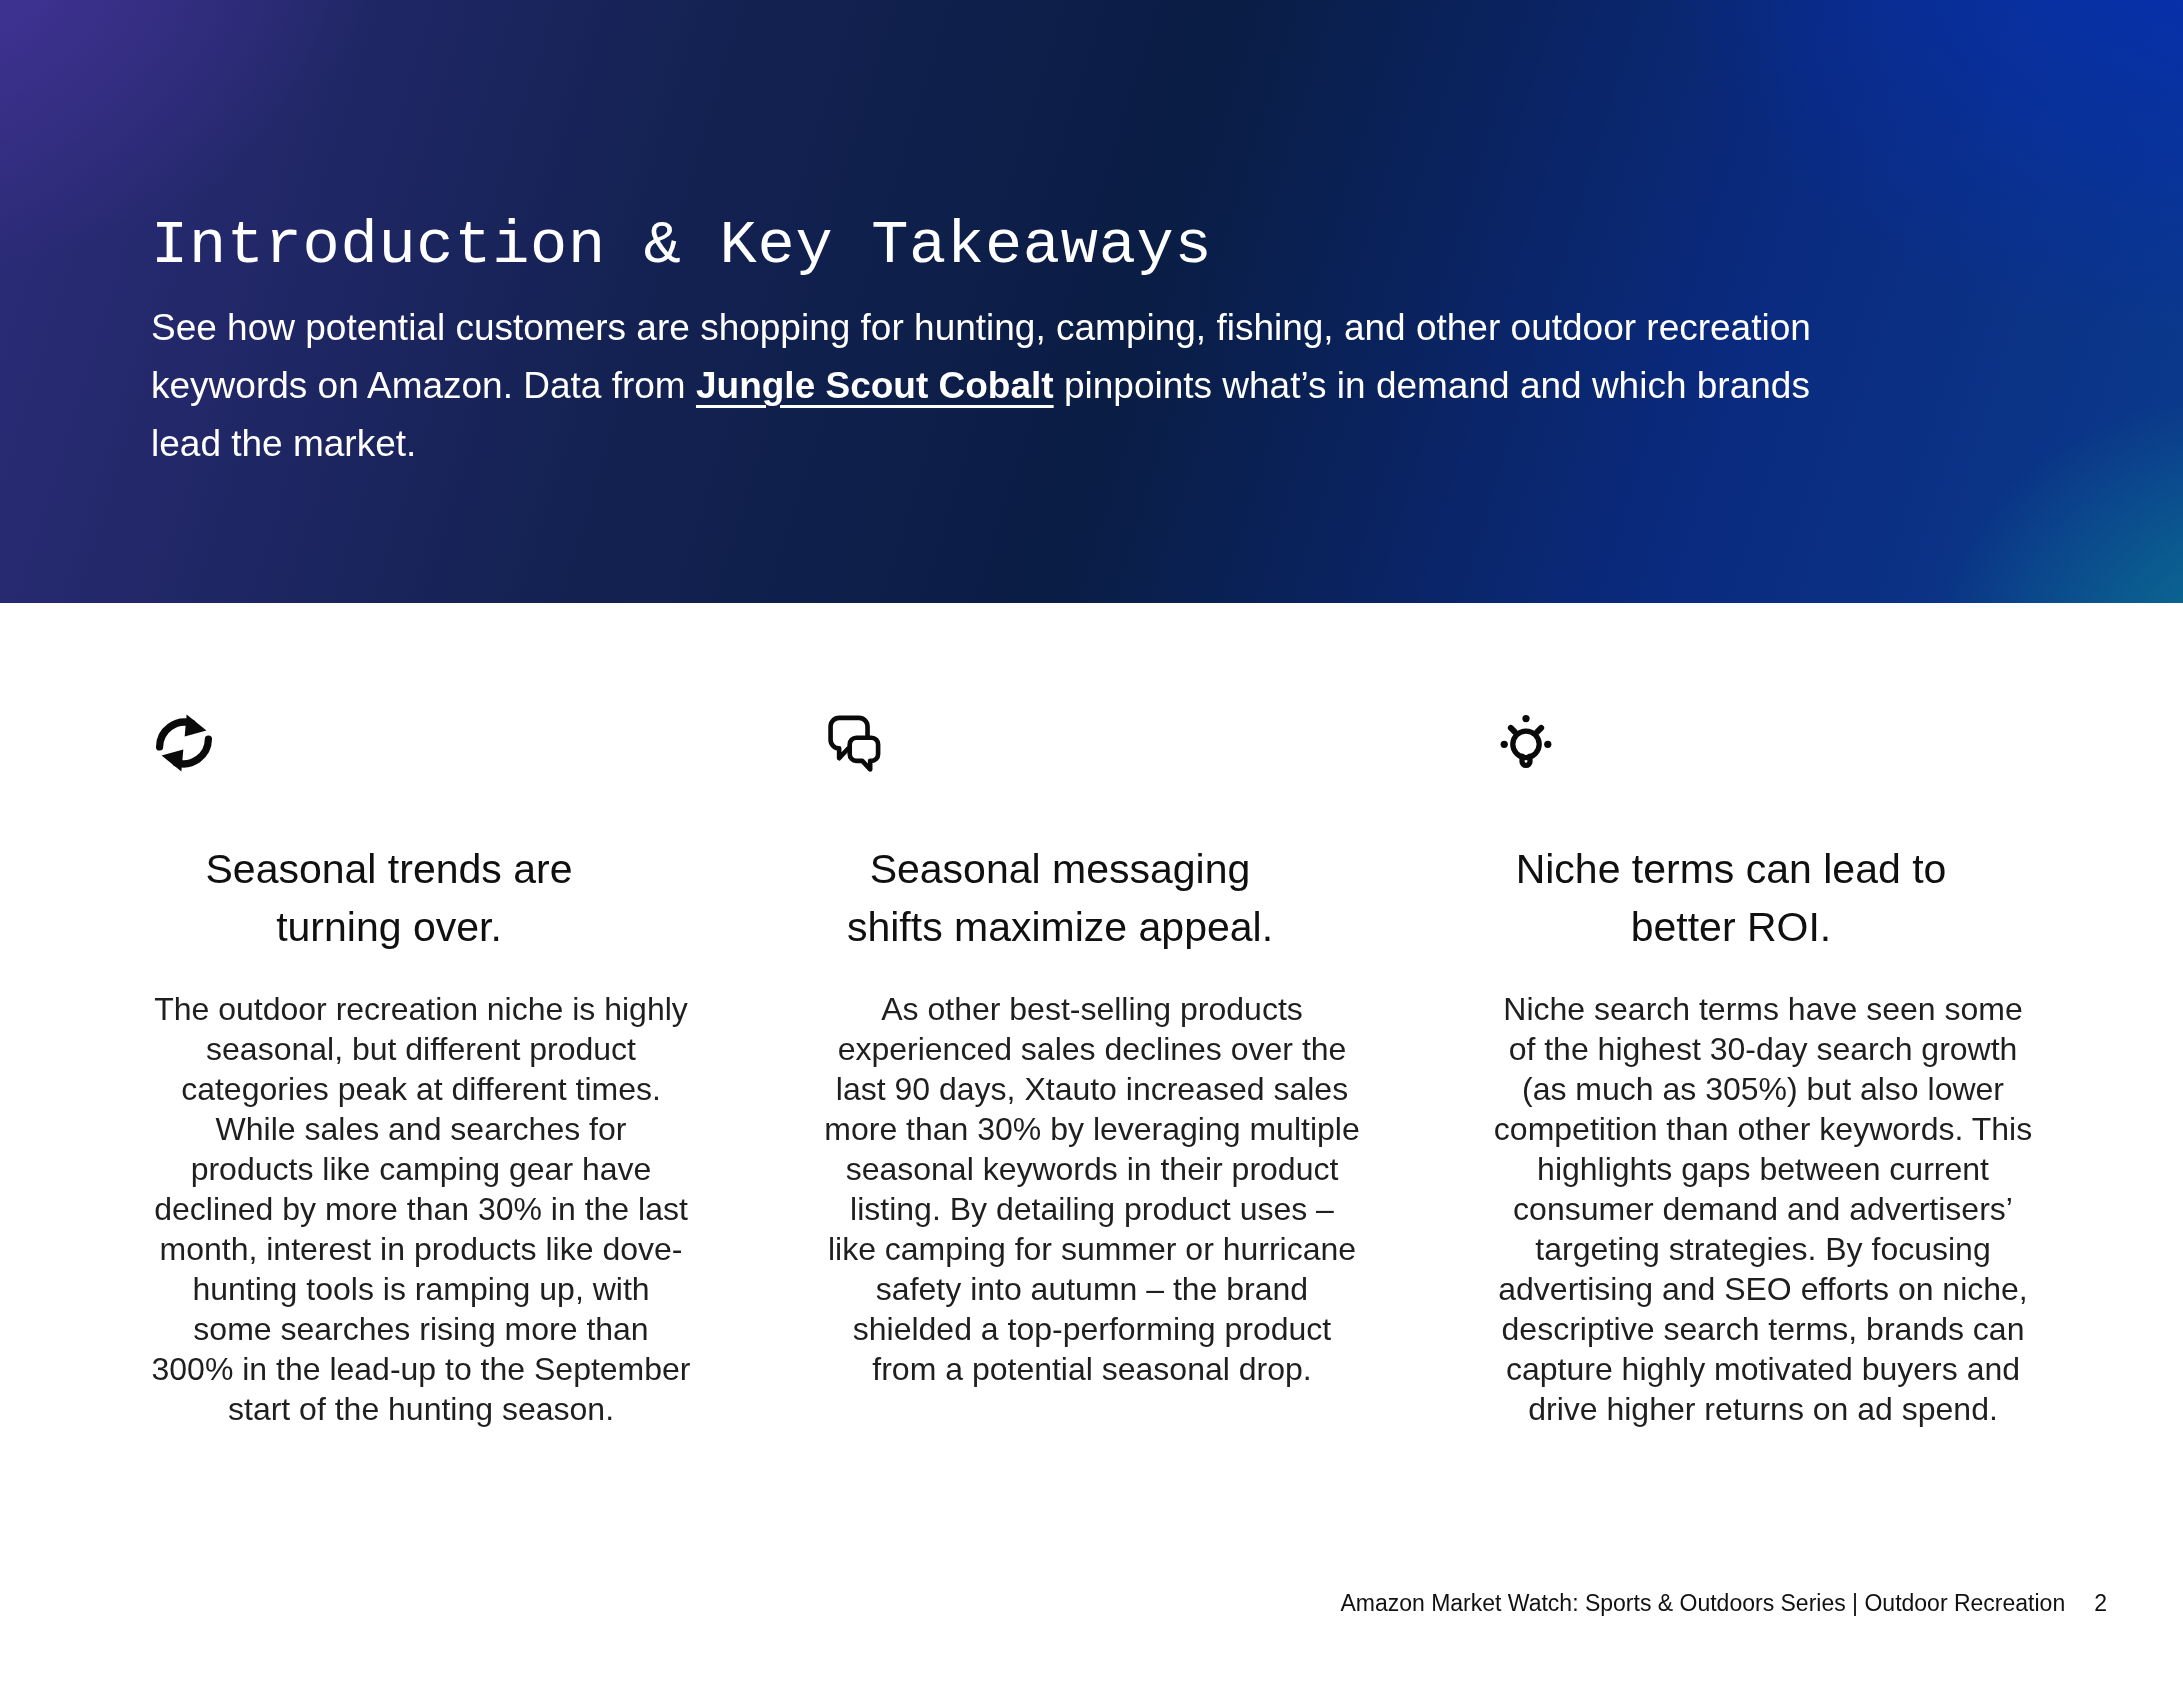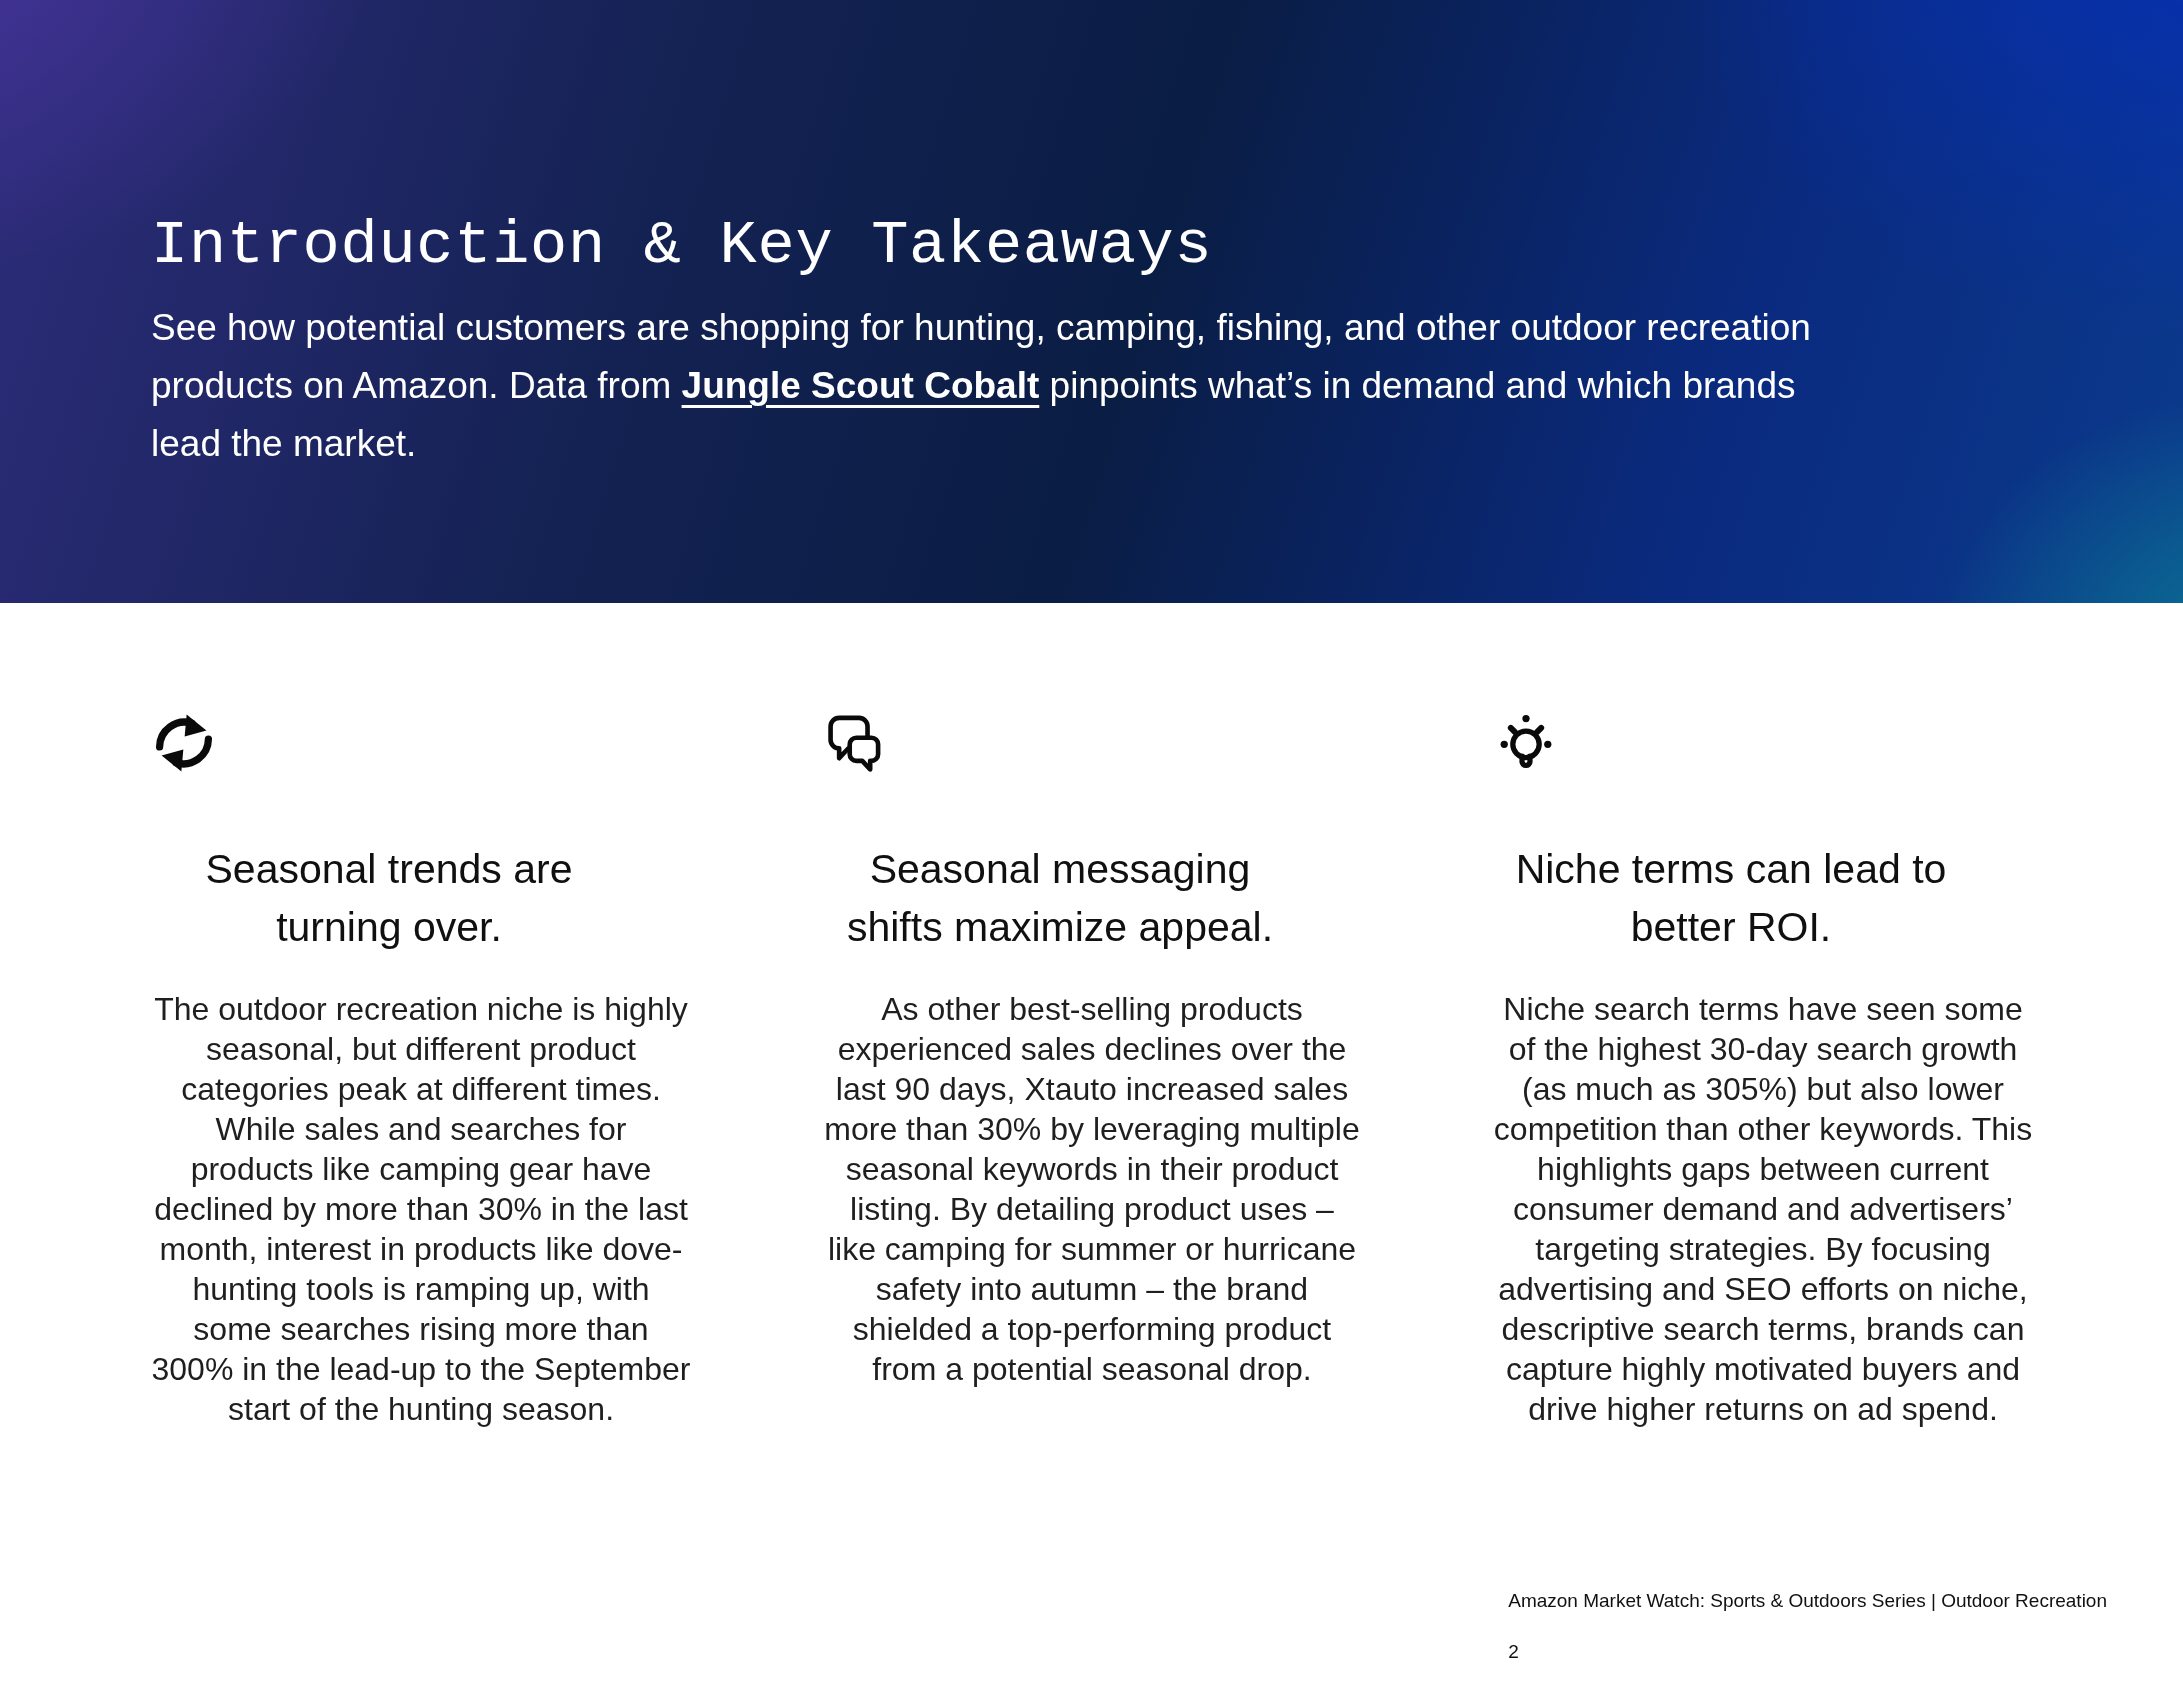--- a/index.html
+++ b/index.html
@@ -44,31 +44,31 @@
     font-size:41px;line-height:58px;font-weight:400;color:#101010;
   }
   .col-body{
     margin:33px 0 0 0;
     font-size:32px;line-height:40px;font-weight:400;color:#1f1f1f;
   }
   
   .footer{
     position:absolute;top:1590px;right:76px;
     display:flex;align-items:baseline;gap:29px;
-    font-size:19px;color:#111111;flex-direction:column;
+    font-size:23px;color:#111111;
   }
 </style>
 </head>
 <body>
 
 <div class="hero">
   <div class="hero-title">Introduction &amp; Key Takeaways</div>
   <div class="hero-sub">
     <div class="line">See how potential customers are shopping for hunting, camping, fishing, and other outdoor recreation</div>
-    <div class="line"><span>products on Amazon. Data from </span><a class="hero-link">Jungle Scout Cobalt</a><span> pinpoints what’s in demand and which brands</span></div>
+    <div class="line"><span>keywords on Amazon. Data from </span><a class="hero-link">Jungle Scout Cobalt</a><span> pinpoints what’s in demand and which brands</span></div>
     <div class="line">lead the market.</div>
   </div>
 </div>
 
 <div class="cols">
 
   <div class="col">
     <svg class="icon" viewBox="0 0 100 100">
       <g fill="none" stroke="#0a0a0a" stroke-width="11" stroke-linecap="round">
         <path d="M13 56 A 38 38 0 0 1 62 20"></path>

